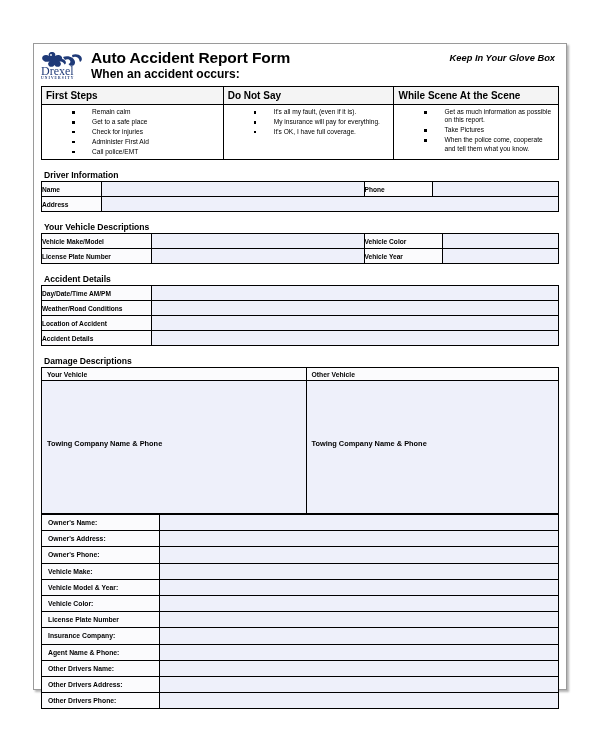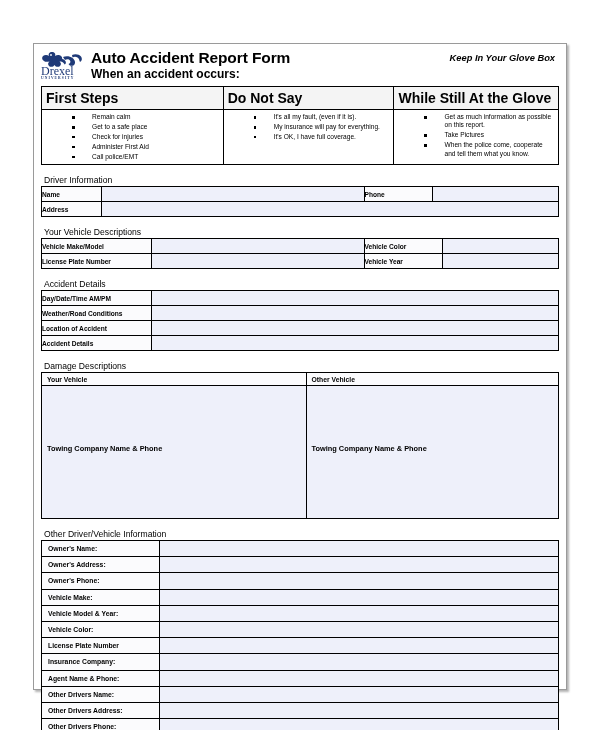--- a/index.html
+++ b/index.html
@@ -104,21 +104,21 @@
     border: 1px solid #000000;
     padding: 0;
     vertical-align: top;
   }
 
   .tips {
     margin-top: 1px;
   }
   .tips .tip-head {
     background: #f4f4f4;
-    font-size: 14px;
+    font-size: 10px;
     font-weight: 700;
     padding: 3px 4px 3px 4px;
     height: 9px;
   }
   .tips .tip-body {
     background: #ffffff;
     height: 54px;
     padding: 0;
   }
   .tips ul {
@@ -139,21 +139,21 @@
     left: 0px;
     top: 3px;
     width: 2.6px;
     height: 2.6px;
     background: #000000;
   }
 
   
   .sec-head {
     font-size: 8.6px;
-    font-weight: 400;
+    font-weight: 700;
     margin: 10px 0 1px 3px;
   }
 
   
   .form-tbl {
     border-collapse: collapse;
     width: 100%;
     table-layout: fixed;
   }
   .form-tbl td {
@@ -250,21 +250,21 @@
     <div class="title-main">Auto Accident Report Form</div>
     <div class="title-sub">When an accident occurs:</div>
     <div class="title-right">Keep In Your Glove Box</div>
   </div>
 
   <table class="grid tips">
     <tbody>
           <tr>
       <td class="tip-head" style="width:33.4%">First Steps</td>
       <td class="tip-head" style="width:31.3%">Do Not Say</td>
-      <td class="tip-head">While Still At the Glove</td>
+      <td class="tip-head">While Scene At the Scene</td>
     </tr>
     <tr>
       <td class="tip-body">
         <ul>
           <li>Remain calm</li>
           <li>Get to a safe place</li>
           <li>Check for injuries</li>
           <li>Administer First Aid</li>
           <li>Call police/EMT</li>
         </ul>
@@ -354,21 +354,20 @@
       <td class="dbody">
         <div class="tow">Towing Company Name &amp; Phone</div>
       </td>
       <td class="dbody">
         <div class="tow">Towing Company Name &amp; Phone</div>
       </td>
     </tr>
   </tbody>
       </table>
 
-  <div class="sec-head">Other Driver/Vehicle Information</div>
   <table class="other-tbl">
     <tbody>
           <tr>
       <td class="lbl2" style="width:21.5%">Owner's Name:</td>
       <td class="fill"></td>
     </tr>
     <tr>
       <td class="lbl2">Owner's Address:</td>
       <td class="fill"></td>
     </tr>

